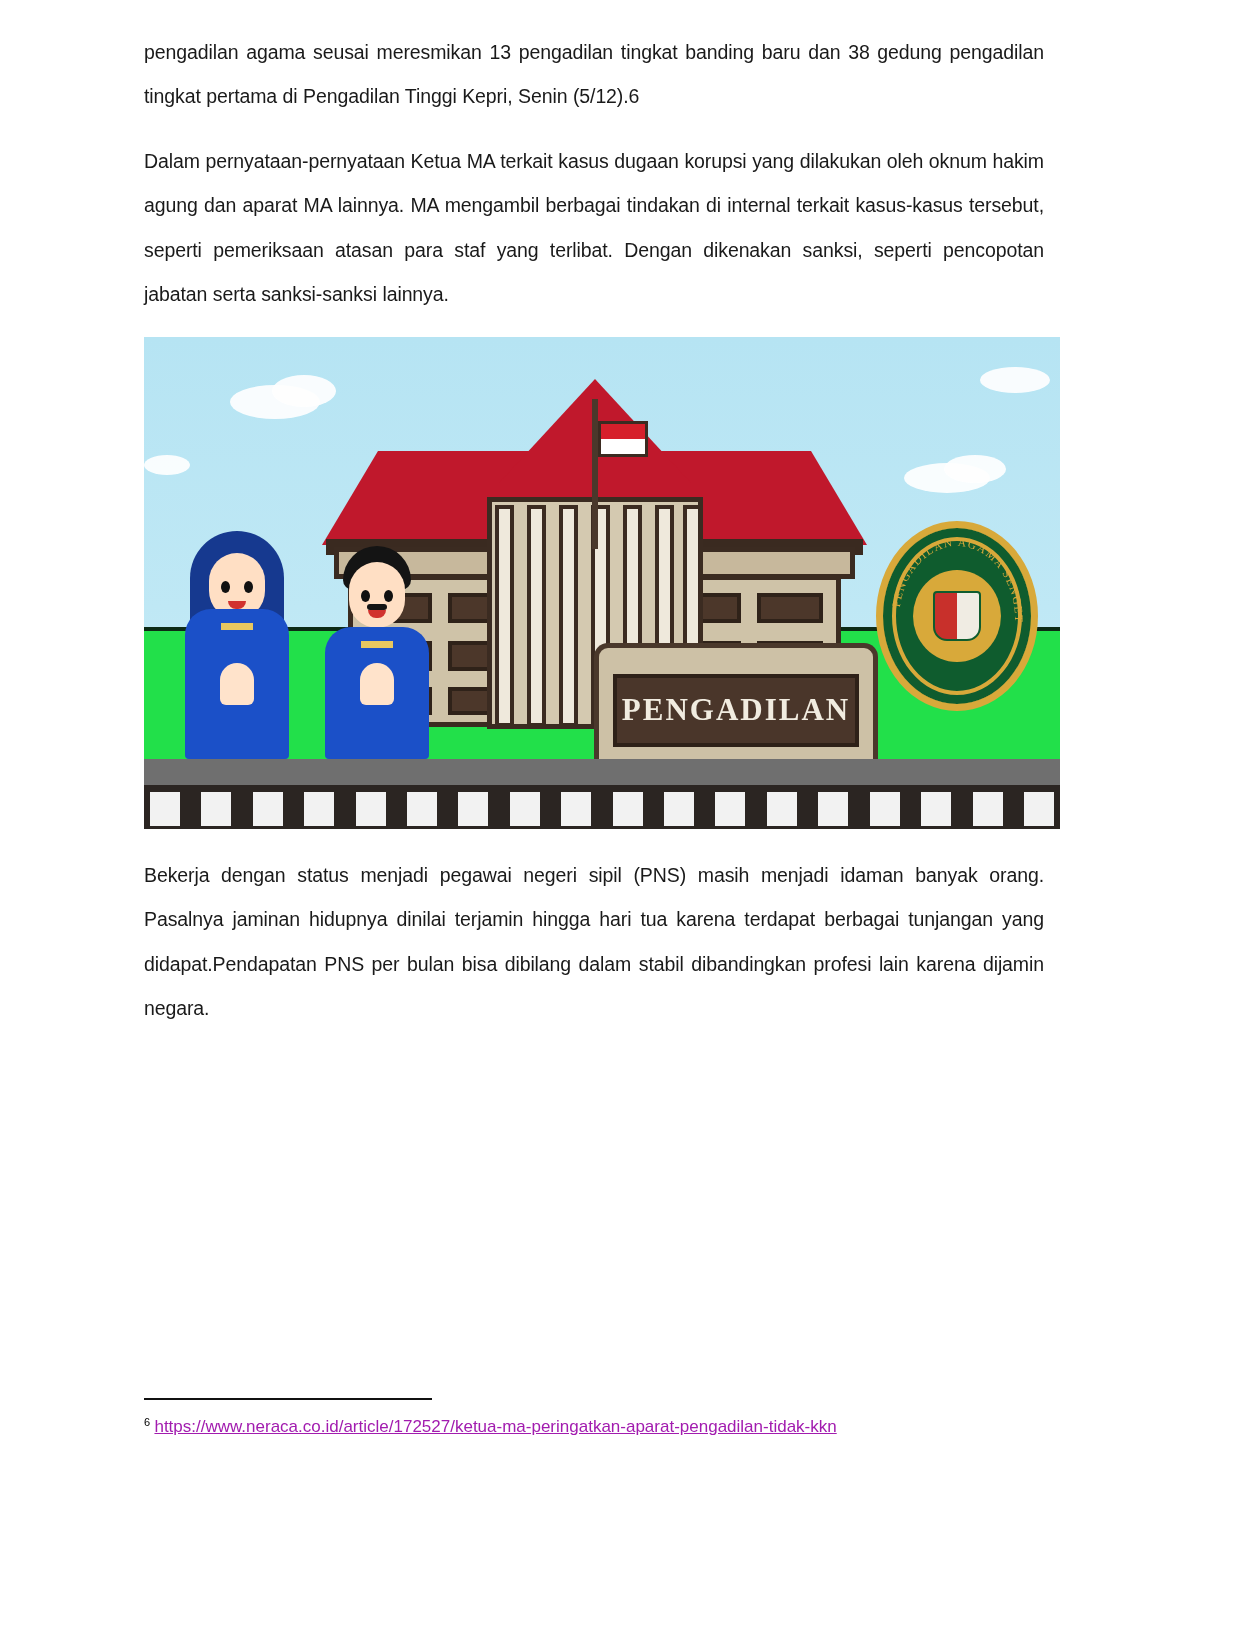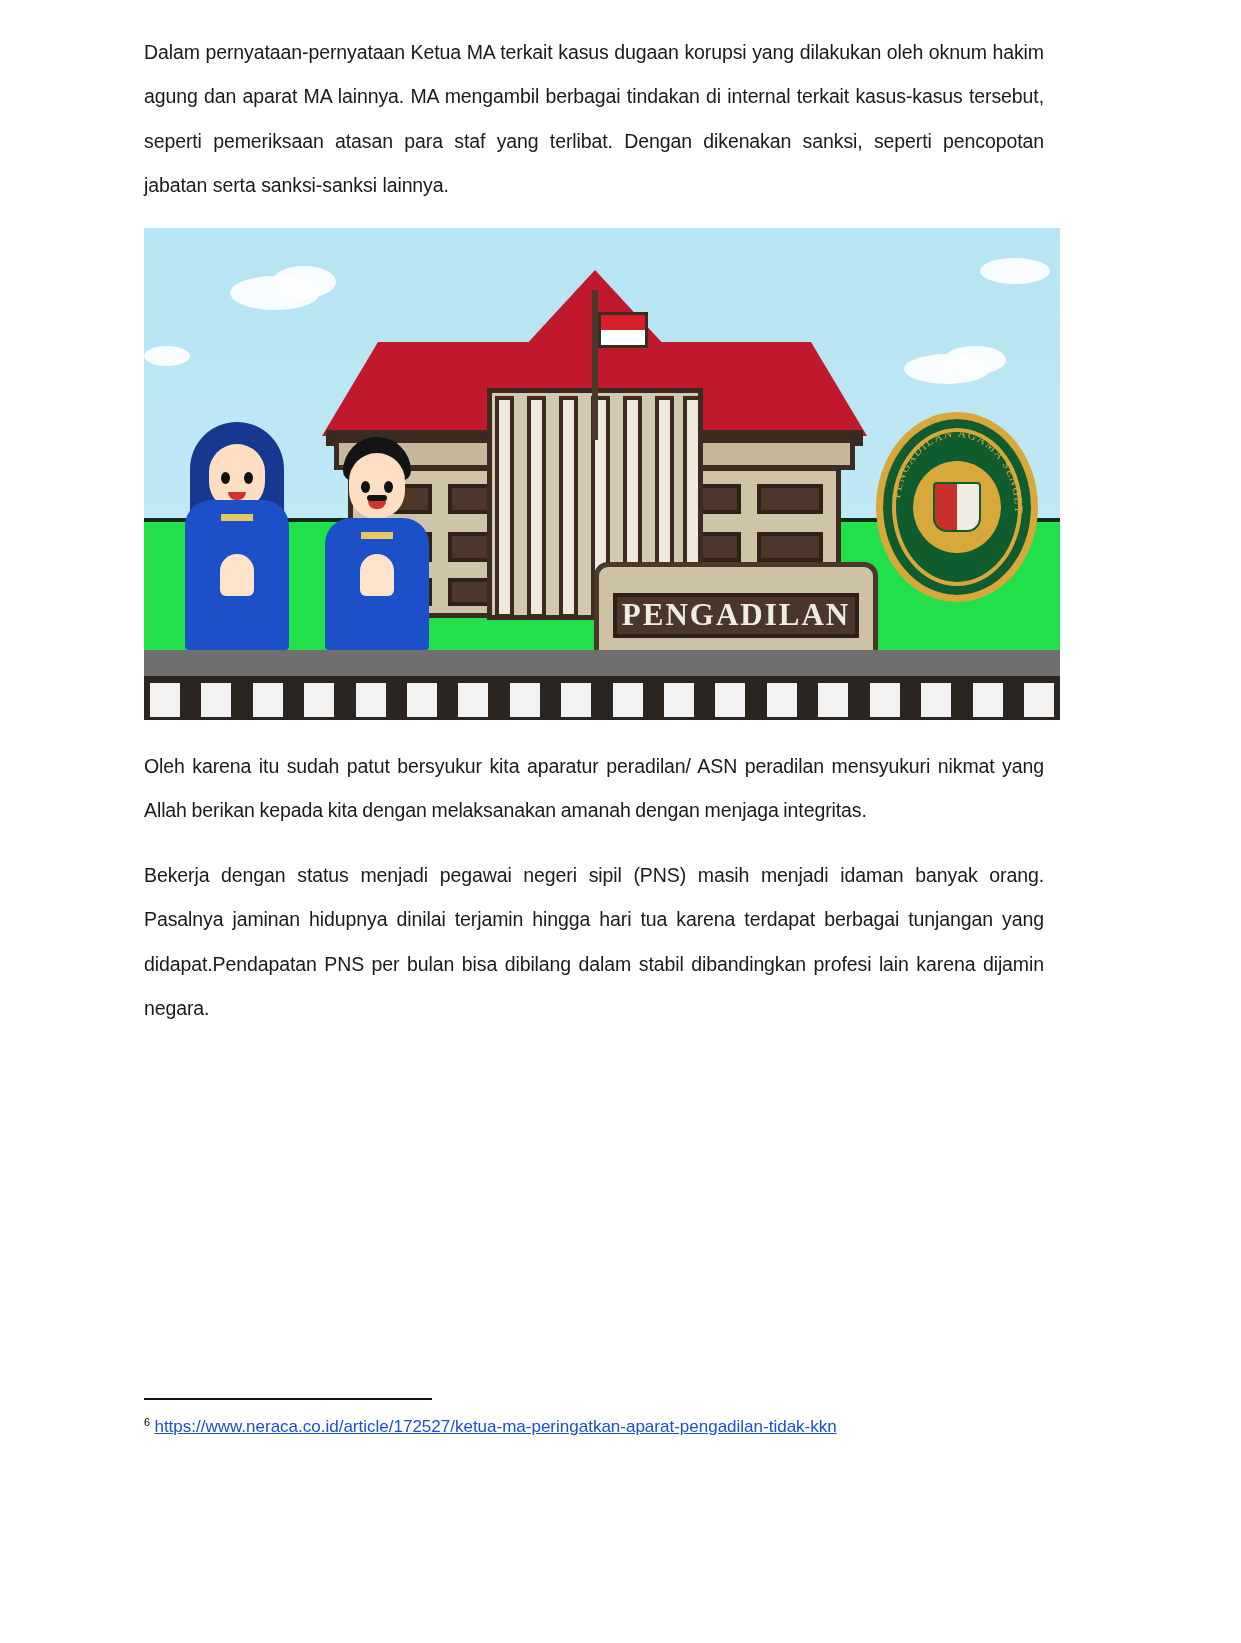--- a/index.html
+++ b/index.html
@@ -133,21 +133,21 @@
   .column {
     position: absolute; top: 126px; width: 19px; height: 222px;
     background: #efe9dc; border: 4px solid #3b2b21; box-sizing: border-box;
   }
   .flagpole { position: absolute; left: 50%; margin-left: -3px; top: 20px; width: 6px; height: 150px; background: #4a382b; }
   .flag { position: absolute; left: 50%; margin-left: 3px; top: 42px; width: 50px; height: 36px; background: #ffffff; border: 3px solid #3b2b21; box-sizing: border-box; }
   .flag-red { position: absolute; left: 0; top: 0; width: 100%; height: 50%; background: #d61f2b; }
 
   .signboard {
     position: absolute; left: 50%; margin-left: -142px; bottom: 70px;
-    width: 284px; height: 88px;
+    width: 284px; height: 116px;
     background: #cdc1a6; border: 5px solid #4a382b; border-bottom: none;
     border-radius: 14px 14px 0 0; box-sizing: border-box;
   }
   .signplate {
     position: absolute; left: 14px; top: 26px; right: 14px; bottom: 12px;
     background: #4a362a; border: 4px solid #2e2118; box-sizing: border-box;
     display: flex; align-items: center; justify-content: center;
   }
   .signplate span {
     font-family: "Liberation Serif", serif;
@@ -224,33 +224,34 @@
     width: 900px;
   }
   .fn-rule {
     width: 288px; height: 0;
     border-top: 2px solid #111;
     margin-bottom: 14px;
   }
   .fn-line { font-size: 15.5px; line-height: 1.5; color: #000; }
   .fn-mark { font-size: 11px; vertical-align: super; color: #000; }
   .fn-link {
-    color: #1d4ed8;
+    color: #a21caf;
     text-decoration: underline;
     font-size: 17px;
     word-break: break-all;
   }
 </style>
 </head>
 <body>
 
 <div class="page">
 
   <div class="content">
 
+    <p class="body-par">pengadilan agama seusai meresmikan 13 pengadilan tingkat banding baru dan 38 gedung pengadilan tingkat pertama di Pengadilan Tinggi Kepri, Senin (5/12).6</p>
 
     <p class="body-par">Dalam pernyataan-pernyataan Ketua MA terkait kasus dugaan korupsi yang dilakukan oleh oknum hakim agung dan aparat MA lainnya. MA mengambil berbagai tindakan di internal terkait kasus-kasus tersebut, seperti pemeriksaan atasan para staf yang terlibat. Dengan dikenakan sanksi, seperti pencopotan jabatan serta sanksi-sanksi lainnya.</p>
 
     <div class="figure-wrap">
       <div class="sky"></div>
 
       <div class="cloud" style="left:86px;top:48px;width:90px;height:34px;"></div>
       <div class="cloud" style="left:128px;top:38px;width:64px;height:32px;"></div>
       <div class="cloud" style="left:0px;top:118px;width:46px;height:20px;"></div>
       <div class="cloud" style="left:760px;top:126px;width:86px;height:30px;"></div>
@@ -362,21 +363,20 @@
             <div class="dash"></div>
             <div class="dash"></div>
             <div class="dash"></div>
             <div class="dash"></div>
           </div>
         </div>
       </div>
     </div>
 
 
-    <p class="body-par tight">Oleh karena itu sudah patut bersyukur kita aparatur peradilan/ ASN peradilan mensyukuri nikmat yang Allah berikan kepada kita dengan melaksanakan amanah dengan menjaga integritas.</p>
 
     <p class="body-par">Bekerja dengan status menjadi pegawai negeri sipil (PNS) masih menjadi idaman banyak orang. Pasalnya jaminan hidupnya dinilai terjamin hingga hari tua karena terdapat berbagai tunjangan yang didapat.Pendapatan PNS per bulan bisa dibilang dalam stabil dibandingkan profesi lain karena dijamin negara.</p>
 
   </div>
 
   <div class="footnote-area">
     <div class="fn-rule"></div>
     <div class="fn-line">
       <span class="fn-mark">6</span>
       <a class="fn-link" href="#">https://www.neraca.co.id/article/172527/ketua-ma-peringatkan-aparat-pengadilan-tidak-kkn</a>

